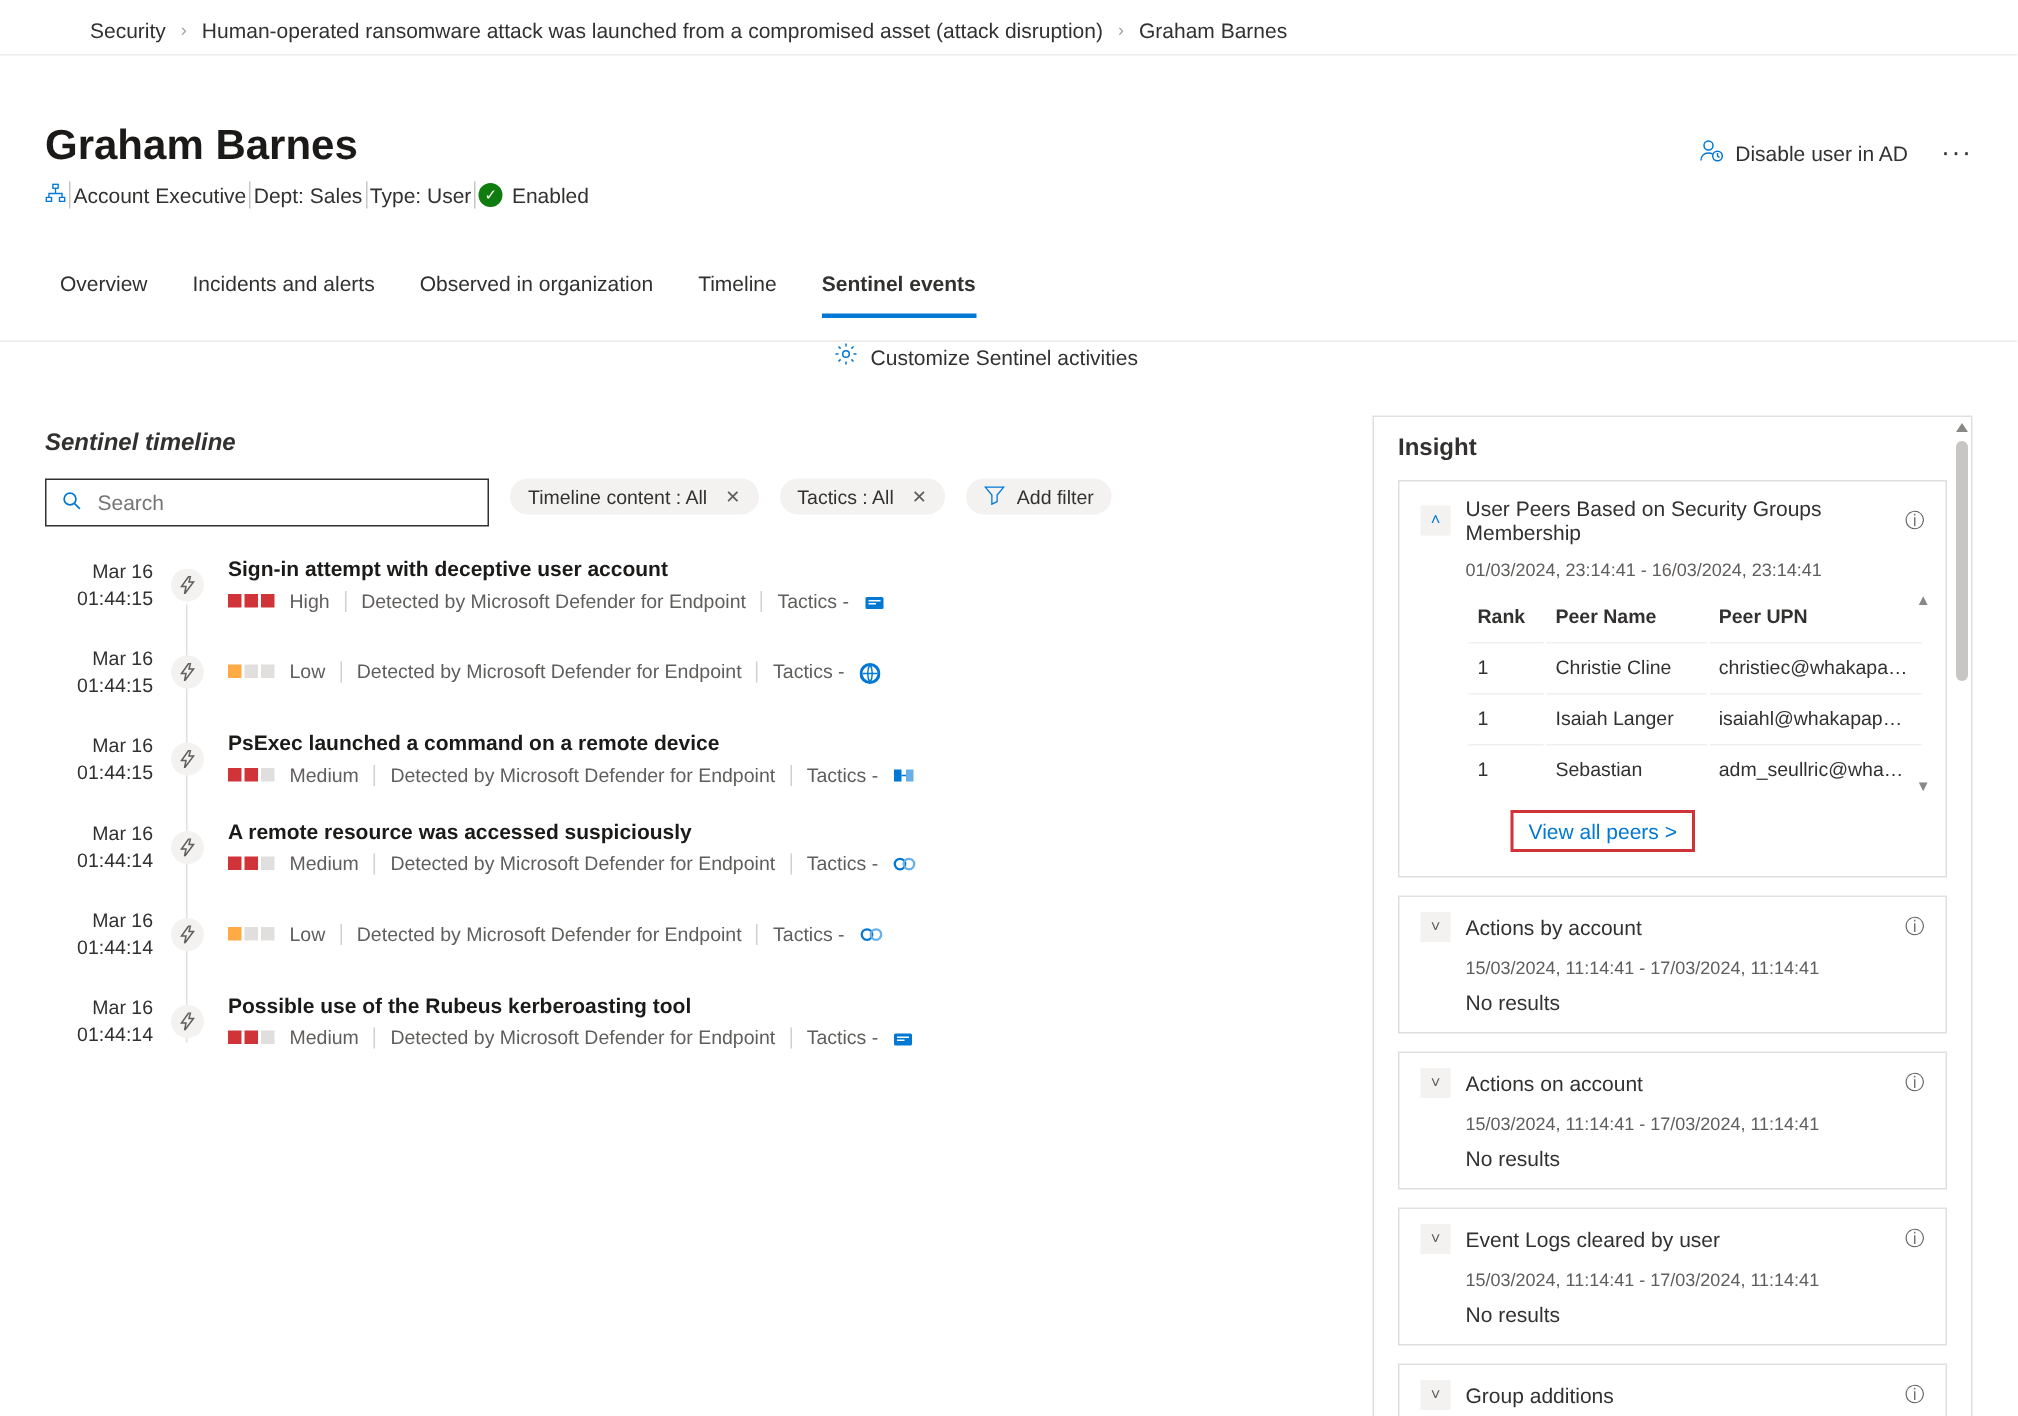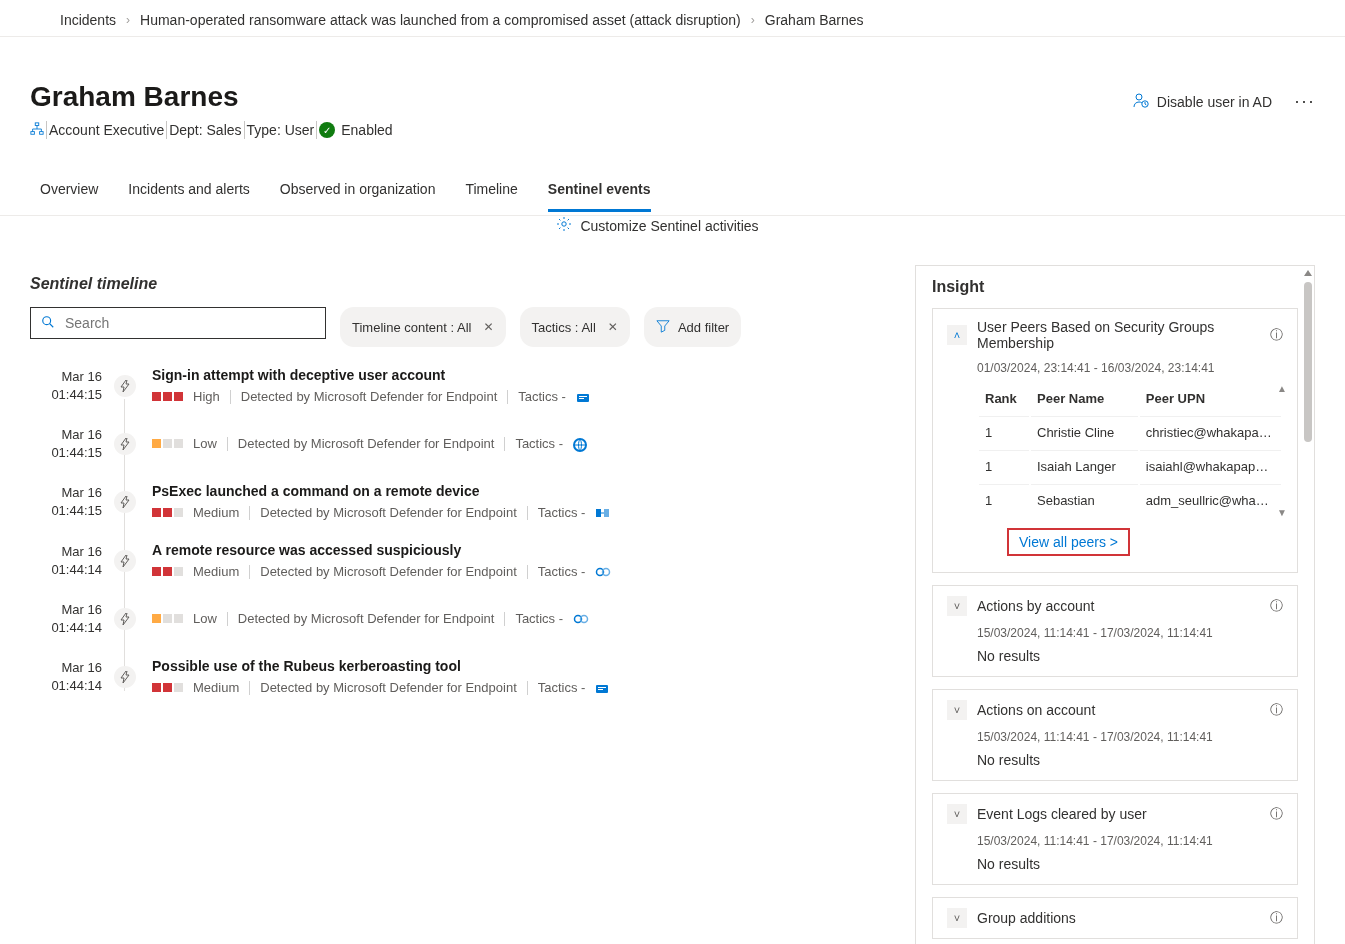--- a/index.html
+++ b/index.html
@@ -44,21 +44,21 @@
     width: 16px; height: 16px; border-radius: 50%; background: #107c10;
     display: flex; align-items: center; justify-content: center; color: #fff; font-size: 10px;
   }
   .header-right { display: flex; align-items: center; gap: 22px; padding-top:10px }
   .disable-link { display: flex; align-items: center; gap: 8px; color: #323130; cursor: pointer; }
   .disable-link .icon { color: #0078d4; }
   .more-dots { font-size: 18px; color: #323130; cursor: pointer; letter-spacing: 1px; }
 
   
   .tabs {
-    display: flex; gap: 30px; padding: 36px 30px 4px 40px;
+    display: flex; gap: 30px; padding: 36px 30px 16px 40px;
     border-bottom: 1px solid #edebe9;
   }
   .tab {
     padding: 6px 0 12px 0; cursor: pointer; font-size: 14px; color: #323130;
     border-bottom: 3px solid transparent; margin-bottom: -1px;
   }
   .tab.active { border-bottom-color: #0078d4; font-weight: 600; }
 
   
   .content { display: flex; padding: 10px 0 0 0; }
@@ -78,21 +78,21 @@
     display:flex; align-items:center; gap:8px;
     width: 296px; height: 32px;
     border: 1px solid #323130; padding: 0 10px;
   }
   .search-box input {
     border:none; outline:none; flex:1; font-size:14px; color:#605e5c;
   }
   .search-box .mag { color:#0078d4; font-size:14px; }
   .pill {
     display:flex; align-items:center; gap:12px;
-    height: 40px; padding: 0 12px;
+    height: 24px; padding: 0 12px;
     border-radius: 14px; background:#f3f2f1;
     font-size: 13px; color:#323130;
   }
   .pill .x { color:#605e5c; cursor:pointer; font-size:12px; }
   .pill .funnel { color:#0078d4; }
   .pill.add { gap:8px; }
 
   
   .timeline { position: relative; padding: 4px 0 0 0; }
   .timeline-line {
@@ -158,21 +158,21 @@
   .rscroll .thumb { width:8px; height:160px; background:#c8c6c4; border-radius:4px; margin-top:6px;}
   .rscroll .cap { width:0;height:0; border-left:4px solid transparent;border-right:4px solid transparent; }
   .rscroll .cap.top { border-bottom:6px solid #8a8886; }
 </style>
 </head>
 <body>
 
 <div class="page">
 
   <div class="breadcrumb">
-    <a>Incidents</a>
+    <a>Security</a>
     <span class="chev">›</span>
     <a>Human-operated ransomware attack was launched from a compromised asset (attack disruption)</a>
     <span class="chev">›</span>
     <span>Graham Barnes</span>
   </div>
 
   <div class="header">
     <div class="header-left">
       <div class="title-block">
         <h1>Graham Barnes</h1>

